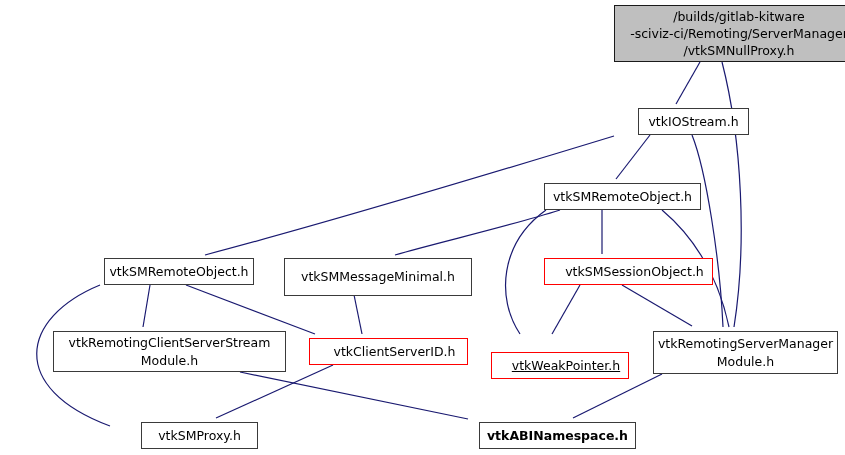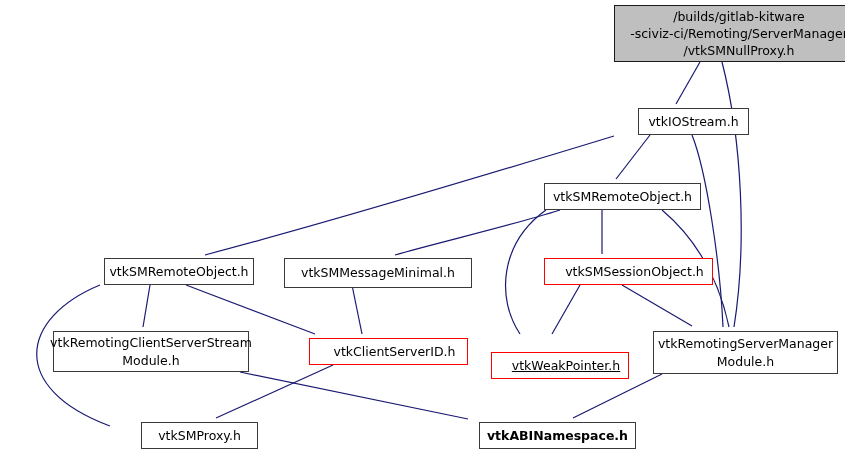--- a/index.html
+++ b/index.html
@@ -61,23 +61,23 @@
         <path d="M 662 374 L 573 418" stroke="#191970" marker-end="url(#arrow)"></path>
       </g>
   </svg>
   <div>
       <div class="node root" style="left: 588px; top: 5px; width: 250px; height: 57px;">/builds/gitlab-kitware
 -sciviz-ci/Remoting/ServerManager
 /vtkSMNullProxy.h</div>
       <div class="node" style="left: 612px; top: 108px; width: 111px; height: 27px;">vtkIOStream.h</div>
       <div class="node" style="left: 518px; top: 183px; width: 157px; height: 27px;">vtkSMRemoteObject.h</div>
       <div class="node" style="left: 78px; top: 258px; width: 150px; height: 27px;">vtkSMRemoteObject.h</div>
-      <div class="node" style="left: 258px; top: 258px; width: 188px; height: 30px;">vtkSMMessageMinimal.h</div>
+      <div class="node" style="left: 258px; top: 258px; width: 188px; height: 38px;">vtkSMMessageMinimal.h</div>
       <div class="node trunc" style="left: 518px; top: 258px; width: 169px; height: 27px;">vtkSMSessionObject.h</div>
-      <div class="node" style="left: 27px; top: 331px; width: 196px; height: 41px;">vtkRemotingClientServerStream
+      <div class="node" style="left: 27px; top: 331px; width: 233px; height: 41px;">vtkRemotingClientServerStream
 Module.h</div>
       <div class="node trunc" style="left: 283px; top: 338px; width: 159px; height: 27px;">vtkClientServerID.h</div>
       <div class="node trunc" style="left: 465px; top: 352px; width: 138px; height: 27px; text-decoration: underline;">vtkWeakPointer.h</div>
       <div class="node" style="left: 627px; top: 331px; width: 185px; height: 43px;">vtkRemotingServerManager
 Module.h</div>
       <div class="node" style="left: 115px; top: 422px; width: 117px; height: 27px;">vtkSMProxy.h</div>
       <div class="node" style="left: 453px; top: 422px; width: 157px; height: 27px; font-weight: bold;">vtkABINamespace.h</div>
     </div>
 </div>
 

